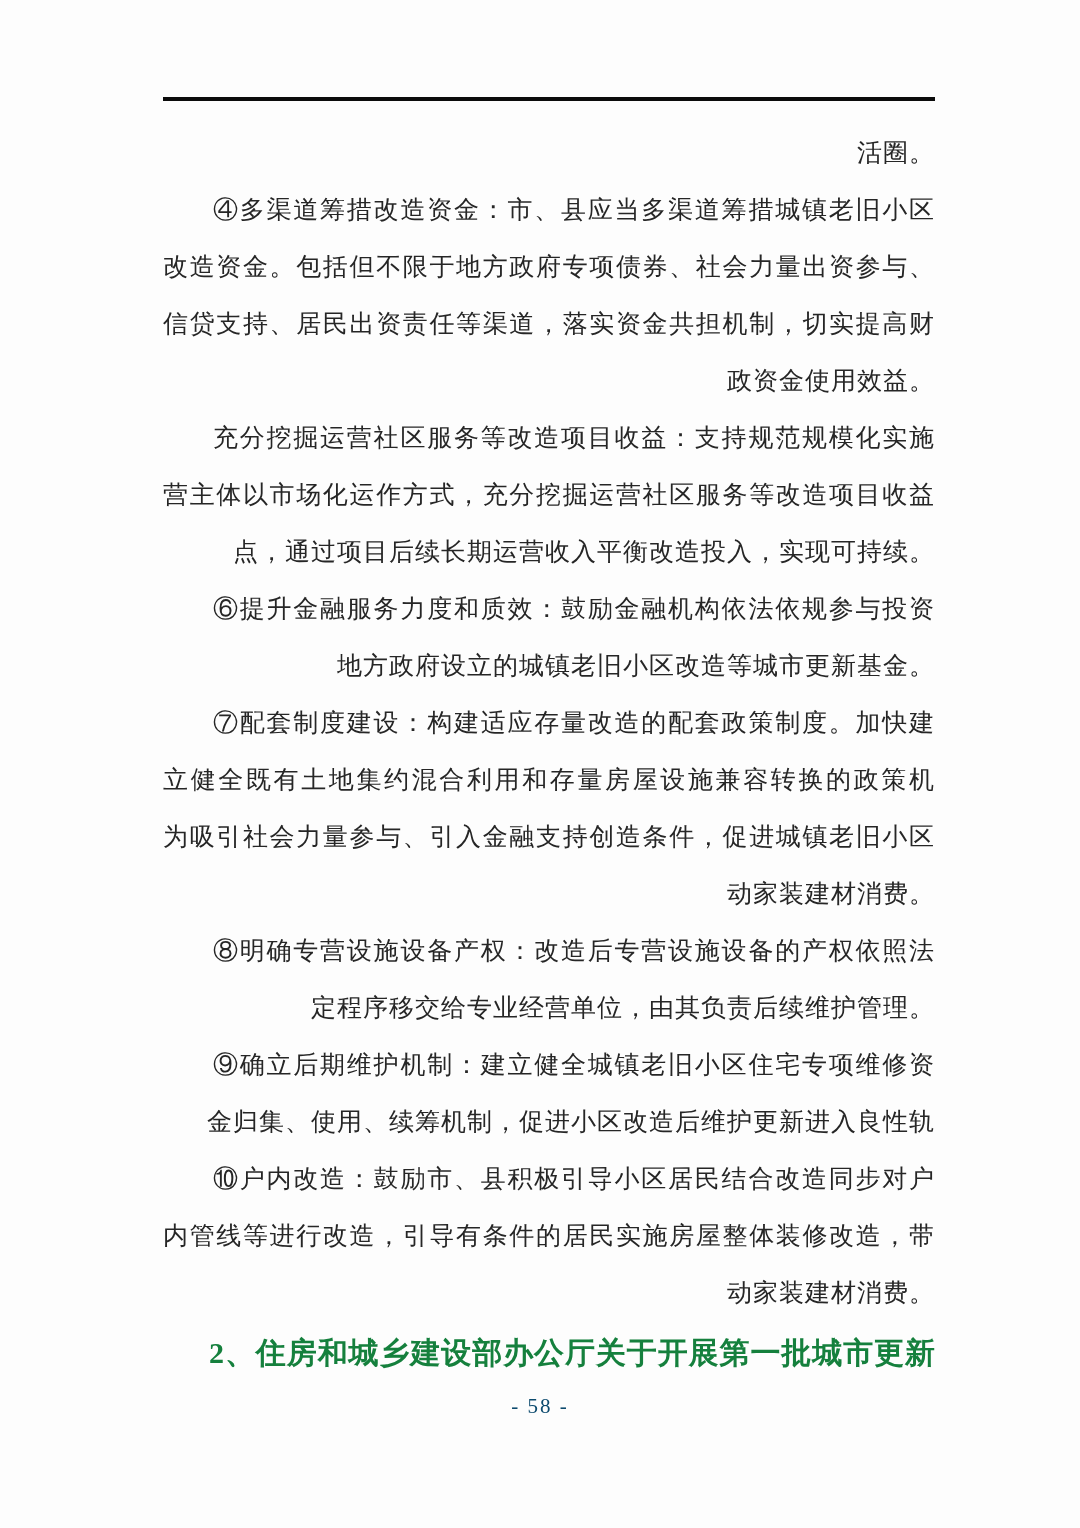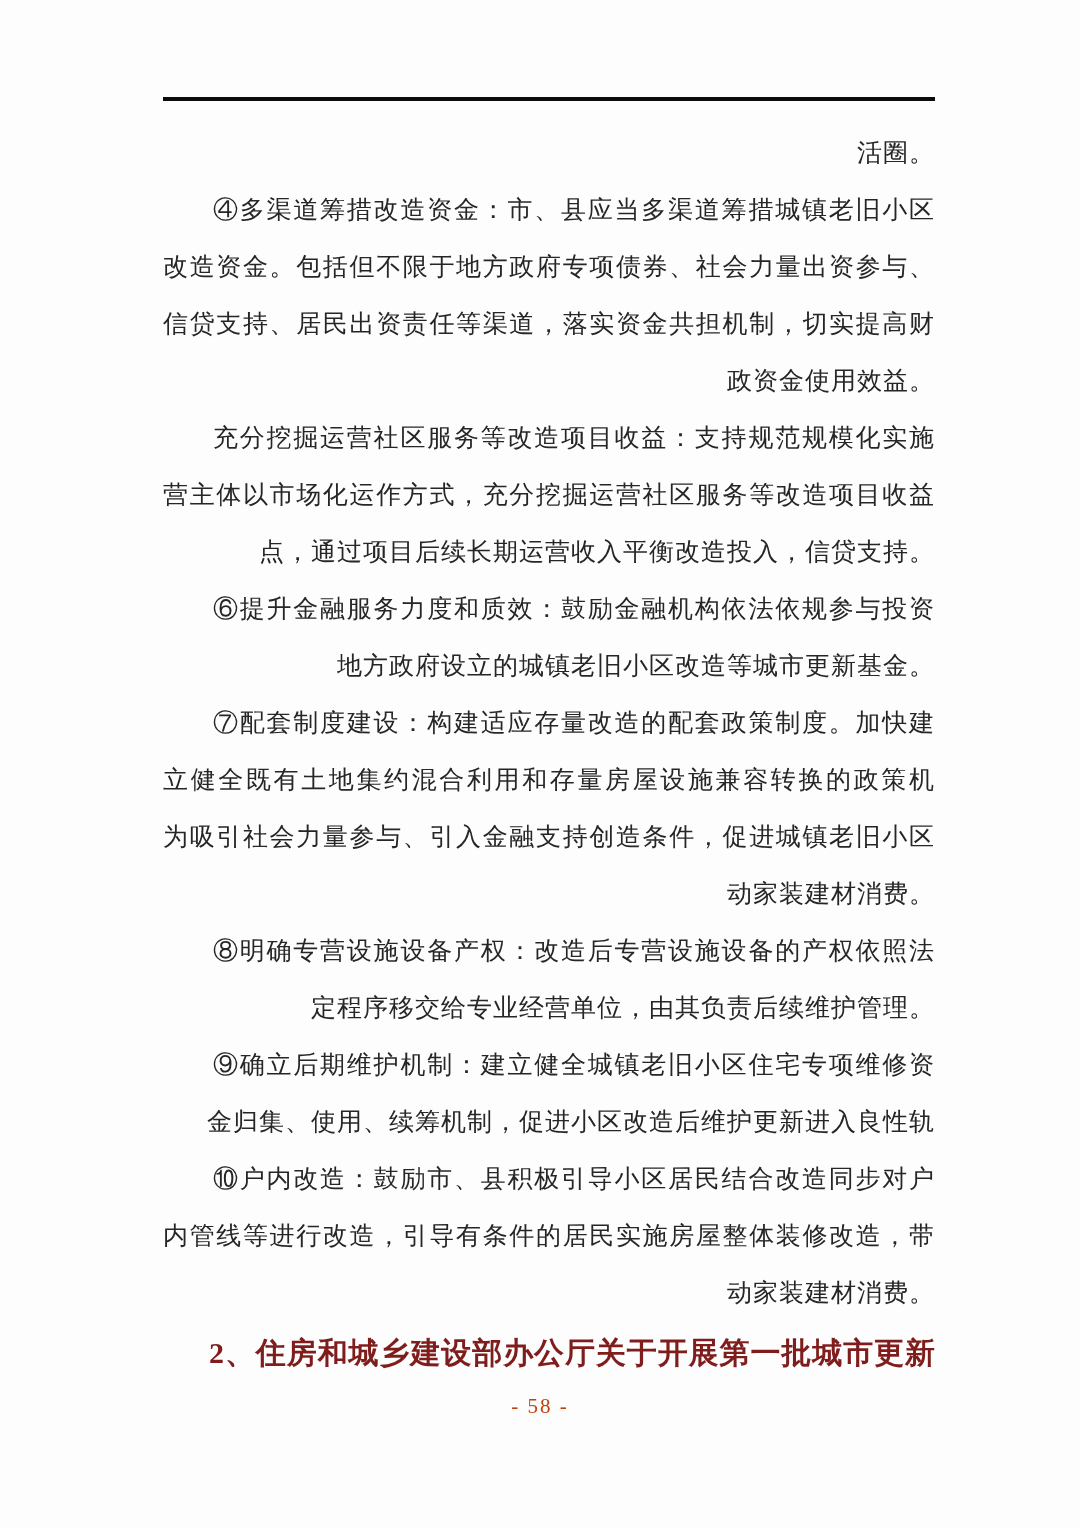--- a/index.html
+++ b/index.html
@@ -48,50 +48,50 @@
   }
   .line.end {
     text-align: right;
   }
   .section-heading {
     margin-top: 8px;
     padding-left: 46px;
     font-size: 30px;
     line-height: 48px;
     font-weight: bold;
-    color: #7f1d1d;
+    color: #15803d;
     text-align: justify;
     text-align-last: justify;
   }
   .footer {
     position: absolute;
     left: 0;
     top: 1394px;
     width: 1080px;
     text-align: center;
     font-size: 21px;
-    color: #c2410c;
+    color: #0c4a6e;
     letter-spacing: 2px;
   }
 </style>
 </head>
 <body>
 
 <div class="page">
   <div class="content">
     <div class="header-rule"></div>
     <div class="body-text">
       <div class="line end">活圈。</div>
       <div class="line indent justify">④多渠道筹措改造资金：市、县应当多渠道筹措城镇老旧小区</div>
       <div class="line justify">改造资金。包括但不限于地方政府专项债券、社会力量出资参与、</div>
       <div class="line justify">信贷支持、居民出资责任等渠道，落实资金共担机制，切实提高财</div>
       <div class="line end">政资金使用效益。</div>
       <div class="line indent justify">充分挖掘运营社区服务等改造项目收益：支持规范规模化实施运</div>
       <div class="line justify">营主体以市场化运作方式，充分挖掘运营社区服务等改造项目收益</div>
-      <div class="line end">点，通过项目后续长期运营收入平衡改造投入，信贷支持。</div>
+      <div class="line end">点，通过项目后续长期运营收入平衡改造投入，实现可持续。</div>
       <div class="line indent justify">⑥提升金融服务力度和质效：鼓励金融机构依法依规参与投资</div>
       <div class="line end">地方政府设立的城镇老旧小区改造等城市更新基金。</div>
       <div class="line indent justify">⑦配套制度建设：构建适应存量改造的配套政策制度。加快建</div>
       <div class="line justify">立健全既有土地集约混合利用和存量房屋设施兼容转换的政策机制，</div>
       <div class="line justify">为吸引社会力量参与、引入金融支持创造条件，促进城镇老旧小区</div>
       <div class="line end">动家装建材消费。</div>
       <div class="line indent justify">⑧明确专营设施设备产权：改造后专营设施设备的产权依照法</div>
       <div class="line end">定程序移交给专业经营单位，由其负责后续维护管理。</div>
       <div class="line indent justify">⑨确立后期维护机制：建立健全城镇老旧小区住宅专项维修资</div>
       <div class="line end">金归集、使用、续筹机制，促进小区改造后维护更新进入良性轨道。</div>

